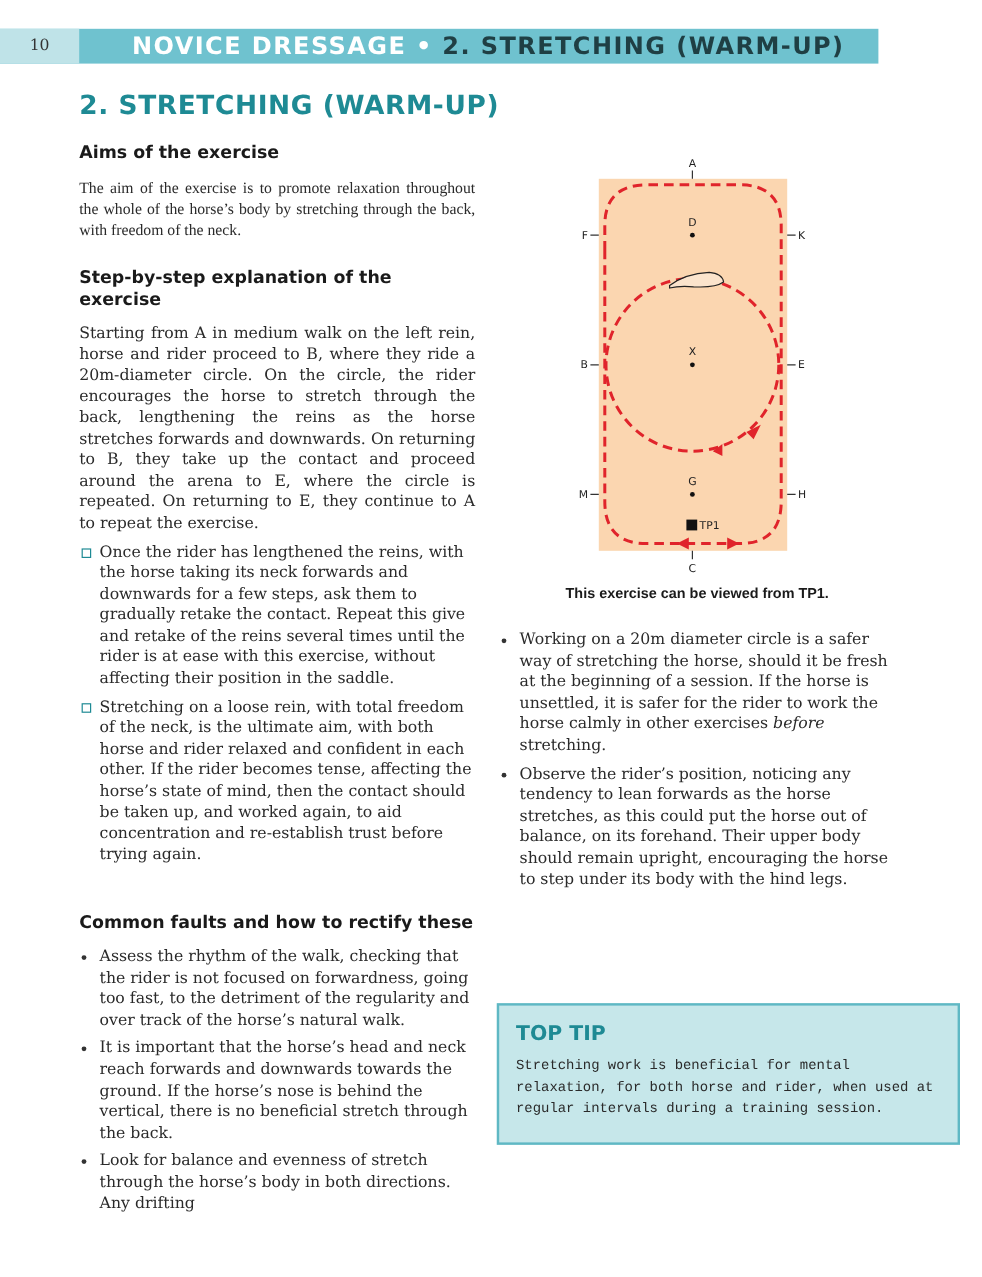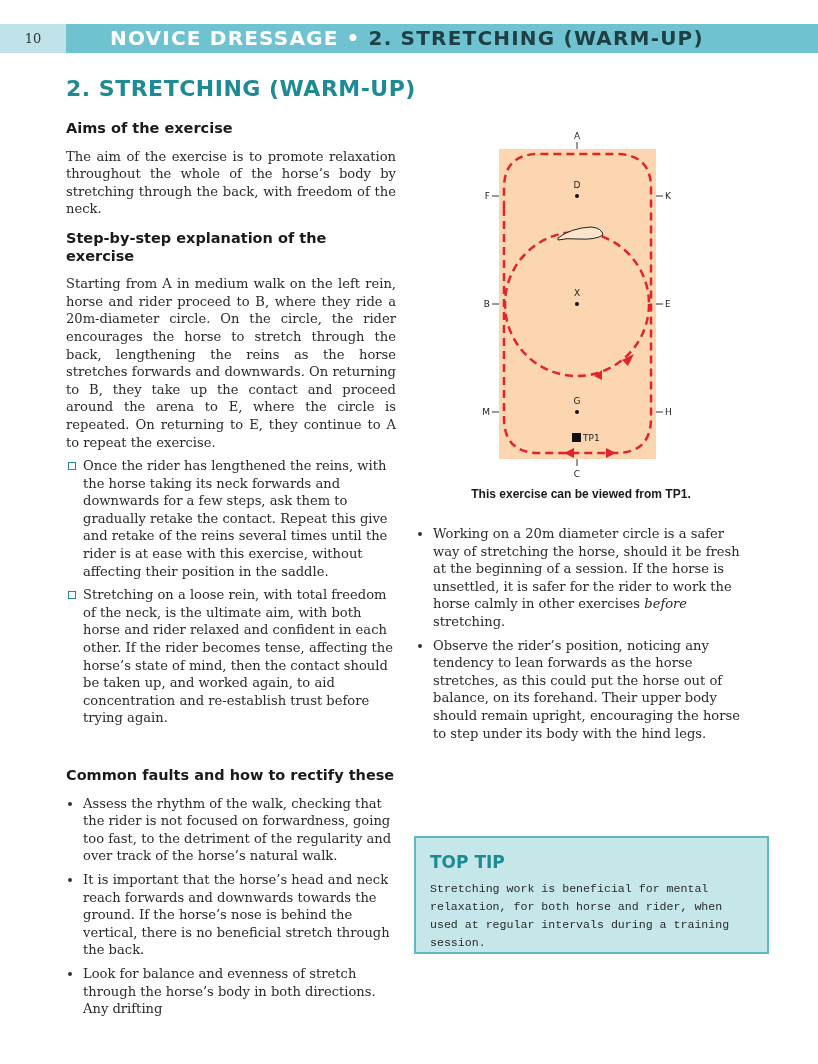--- a/index.html
+++ b/index.html
@@ -1,53 +1,53 @@
 <!DOCTYPE html>
 <html><head>
 <meta charset="utf-8">
 <style>
   html, body { margin: 0; padding: 0; background: #ffffff; }
   body { width: 818px; height: 1064px; position: relative; overflow: hidden; font-family: "DejaVu Serif", serif; color: #2a2a2a; }
-  .hdr { position: absolute; left: 0; top: 24px; width: 818px; height: 29px; background: #6fc2cf; }
+  .hdr { position: absolute; left: 0; top: 24px; width: 732px; height: 29px; background: #6fc2cf; }
   .hdr-num { position: absolute; left: 0; top: 0; width: 66px; height: 29px; background: #bfe3e8; color: #333; font-family: "DejaVu Serif", serif; font-size: 13px; line-height: 29px; text-align: center; }
   .hdr-title { position: absolute; left: 110px; top: 0; height: 29px; line-height: 29px; color: #ffffff; font-family: "DejaVu Sans", sans-serif; font-weight: bold; font-size: 20px; letter-spacing: 1.2px; white-space: nowrap; }
   .hdr-title .sep { margin: 0 8px; }
   .hdr-title .sub { color: #1f3f44; }
   h1 { position: absolute; left: 66px; top: 76px; margin: 0; font-family: "DejaVu Sans", sans-serif; font-weight: bold; color: #1e8a94; font-size: 22px; letter-spacing: 0.5px; }
   .col { position: absolute; font-size: 13.1px; line-height: 17.6px; }
   .col-left { left: 66px; top: 120px; width: 330px; }
   .col-right { left: 416px; top: 525px; width: 330px; }
   h2 { font-family: "DejaVu Sans", sans-serif; font-weight: bold; font-size: 14.5px; margin: 0 0 10px 0; color: #1a1a1a; }
   p { margin: 0; }
   .justify { text-align: justify; }
   ul { list-style: none; margin: 0; padding: 0; }
   li { position: relative; padding-left: 17px; margin-bottom: 6px; }
   .box-bullet::before { content: ""; position: absolute; left: 2px; top: 5px; width: 6px; height: 6px; border: 1px solid #1e8a94; }
   .dot-bullet::before { content: ""; position: absolute; left: 2px; top: 7px; width: 4px; height: 4px; background: #333; border-radius: 50%; }
   .diagram { position: absolute; left: 476px; top: 128px; width: 205px; height: 352px; }
   .caption { position: absolute; left: 416px; top: 487px; width: 330px; text-align: center; font-family: Liberation Sans, sans-serif; font-weight: bold; font-size: 12px; color: #1a1a1a; }
-  .tip { position: absolute; left: 414px; top: 836px; width: 355px; height: 118px; background: #c6e7ea; border: 2px solid #5fb8c4; box-sizing: border-box; padding: 14px 14px; }
+  .tip { position: absolute; left: 414px; top: 836px; width: 386px; height: 118px; background: #c6e7ea; border: 2px solid #5fb8c4; box-sizing: border-box; padding: 14px 14px; }
   .tip h3 { margin: 0 0 8px 0; font-family: "DejaVu Sans", sans-serif; font-weight: bold; color: #1e8a94; font-size: 17px; }
   .tip p { font-family: Liberation Mono, monospace; font-size: 11.6px; line-height: 18px; color: #2a2a2a; }
 </style>
 </head>
 <body>
 
 <div class="hdr">
   <div class="hdr-num">10</div>
   <div class="hdr-title">
     <span>NOVICE DRESSAGE</span><span class="sep">•</span><span class="sub">2. STRETCHING (WARM-UP)</span>
   </div>
 </div>
 
 <h1>2. STRETCHING (WARM-UP)</h1>
 
 <div class="col col-left">
   <h2>Aims of the exercise</h2>
-  <p class="justify" style="margin-bottom:12px;">The aim of the exercise is to promote relaxation throughout the whole of the horse’s body by stretching through the back, with freedom of the neck.</p>
+  <p class="justify" style="margin-bottom:24px;font-family:Liberation Serif, serif;">The aim of the exercise is to promote relaxation throughout the whole of the horse’s body by stretching through the back, with freedom of the neck.</p>
 
   <h2>Step-by-step explanation of the exercise</h2>
   <p class="justify" style="margin-bottom:6px;">Starting from A in medium walk on the left rein, horse and rider proceed to B, where they ride a 20m-diameter circle. On the circle, the rider encourages the horse to stretch through the back, lengthening the reins as the horse stretches forwards and downwards. On returning to B, they take up the contact and proceed around the arena to E, where the circle is repeated. On returning to E, they continue to A to repeat the exercise.</p>
   <ul>
     <li class="box-bullet">Once the rider has lengthened the reins, with the horse taking its neck forwards and downwards for a few steps, ask them to gradually retake the contact. Repeat this give and retake of the reins several times until the rider is at ease with this exercise, without affecting their position in the saddle.</li>
     <li class="box-bullet">Stretching on a loose rein, with total freedom of the neck, is the ultimate aim, with both horse and rider relaxed and confident in each other. If the rider becomes tense, affecting the horse’s state of mind, then the contact should be taken up, and worked again, to aid concentration and re-establish trust before trying again.</li>
   </ul>
 
   <h2 style="margin-top:40px;">Common faults and how to rectify these</h2>
   <ul>

